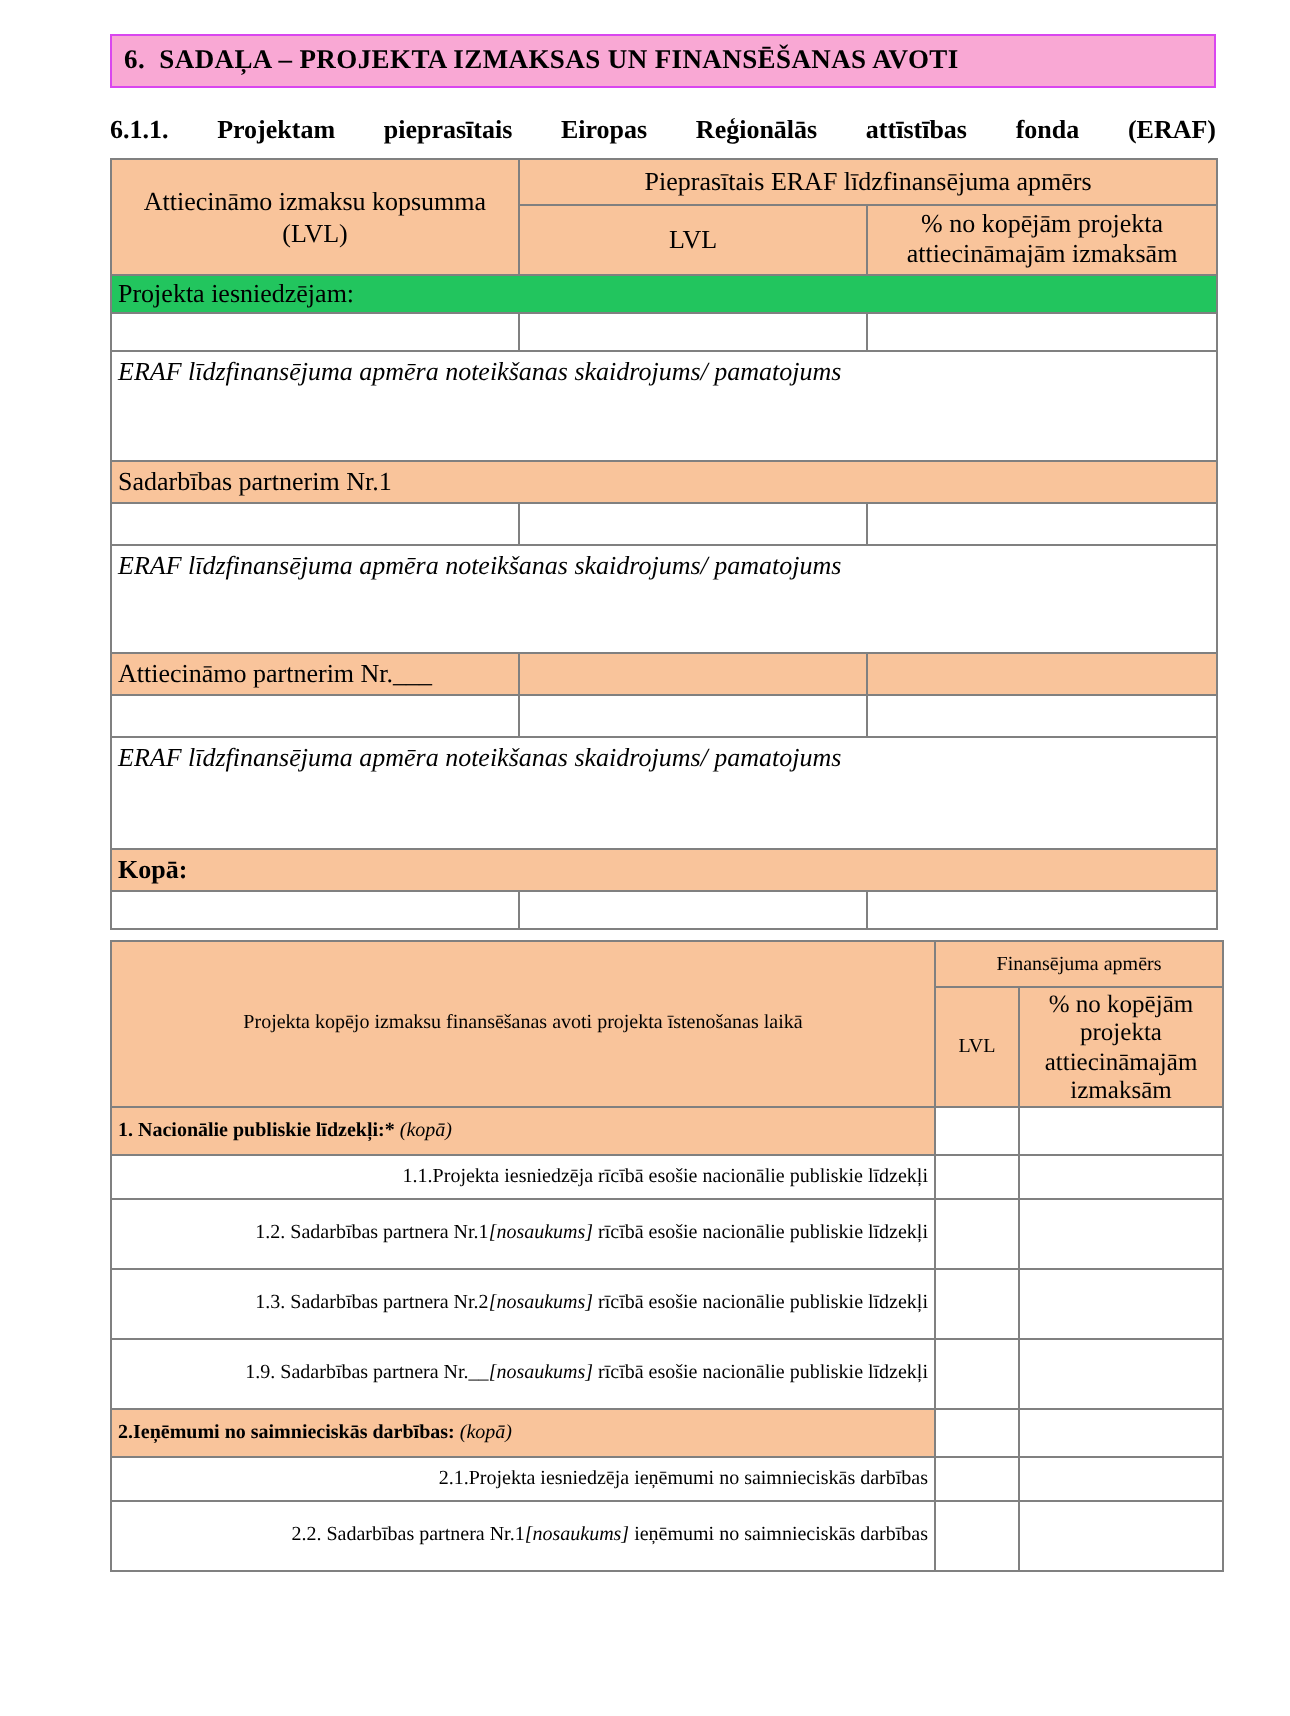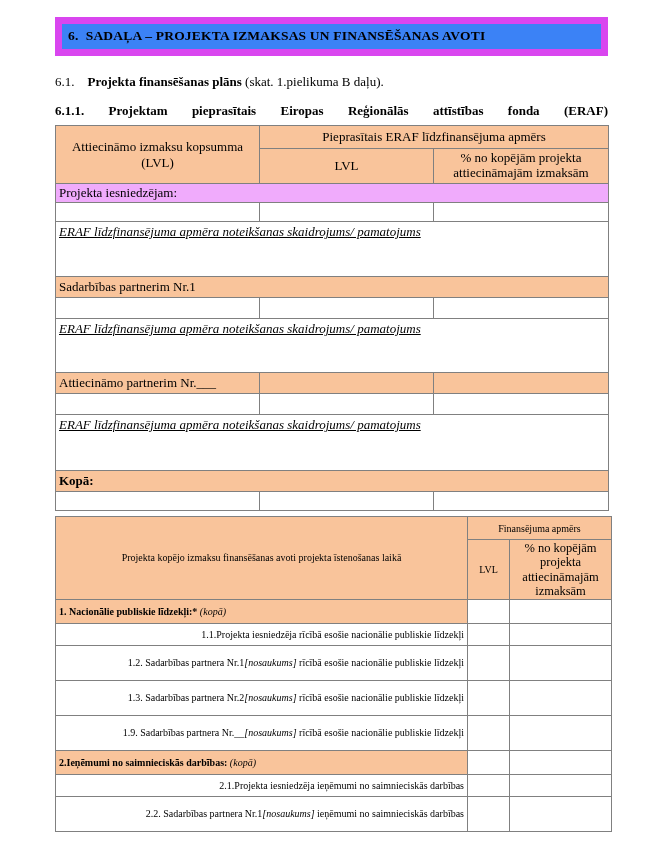--- a/index.html
+++ b/index.html
@@ -3,48 +3,48 @@
 <meta charset="utf-8">
 <style>
   html,body{margin:0;padding:0;}
   body{
     width:645px;height:858px;overflow:hidden;background:#ffffff;
     font-family:"Liberation Serif", serif;color:#000;
   }
   .content{margin-left:55px;width:553px;padding-top:17px;}
 
   .title-bar{
-    background:#3b82f6;border:7px solid #d946ef;
+    background:#f9a8d4;border:1px solid #d946ef;
     font-weight:bold;font-size:13.5px;padding:4px 2px 5px 6px;
     white-space:pre-wrap;letter-spacing:.2px;
   }
 
   .s61{margin-top:18px;font-size:13px;}
   .s61 .num{margin-right:13px;}
   .s61 .b{font-weight:bold;}
 
   .s611{margin-top:13px;font-weight:bold;font-size:13px;line-height:1.25;}
   .s611 .jline{display:block;text-align:justify;text-align-last:justify;}
   .s611 .nline{display:block;}
 
   table{border-collapse:collapse;table-layout:fixed;}
   td{border:1px solid #808080;font-size:13px;vertical-align:middle;
      padding:1px 3px;overflow:hidden;}
 
   
   .t1{width:553px;margin-top:6px;}
   .peach{background:#F9C49B;}
-  .peach-light{background:#f0abfc;}
+  .peach-light{background:#22c55e;}
   .hdr{text-align:center;}
   .t1 .hrow1 td{height:20px;}
   .t1 .hrow2 td{height:32px;line-height:1.15;}
   .t1 .rowspan-cell{height:auto;}
   .h-sm{height:16px;}
   .h-partner{height:18px;}
-  .note-cell{height:50px;vertical-align:top;font-style:italic;padding-top:2px;text-decoration:underline;}
+  .note-cell{height:50px;vertical-align:top;font-style:italic;padding-top:2px;}
   .bold{font-weight:bold;}
 
   
   .s612{margin-top:31px;font-weight:bold;font-size:13px;}
   .t2{width:556px;margin-top:5px;}
   .t2 td{font-size:10px;line-height:1.13;}
   .t2 .hrow1 td{height:20px;}
   .t2 .pct-hdr{font-size:12.5px;height:56px;}
   .t2 .group-label{font-weight:bold;height:21px;}
   .t2 .group-label .kopa{font-weight:normal;font-style:italic;margin-top:16px;}
@@ -53,23 +53,20 @@
   .t2 .two-line{height:32px;}
   .t2 .it{font-style:italic;}
 </style>
 </head>
 <body>
 
 <div class="content">
 
   <div class="title-bar">6.  SADAĻA – PROJEKTA IZMAKSAS UN FINANSĒŠANAS AVOTI</div>
 
-  <div class="s61">
-    <span class="num">6.1.</span><span class="b">Projekta finansēšanas plāns</span><span> (skat. 1.pielikuma B daļu).</span>
-  </div>
 
   <div class="s611">
     <span class="jline">6.1.1. Projektam pieprasītais Eiropas Reģionālās attīstības fonda (ERAF)</span>
   </div>
 
   <table class="t1">
     <colgroup>
         <col style="width:204px">
         <col style="width:174px">
         <col style="width:175px">

